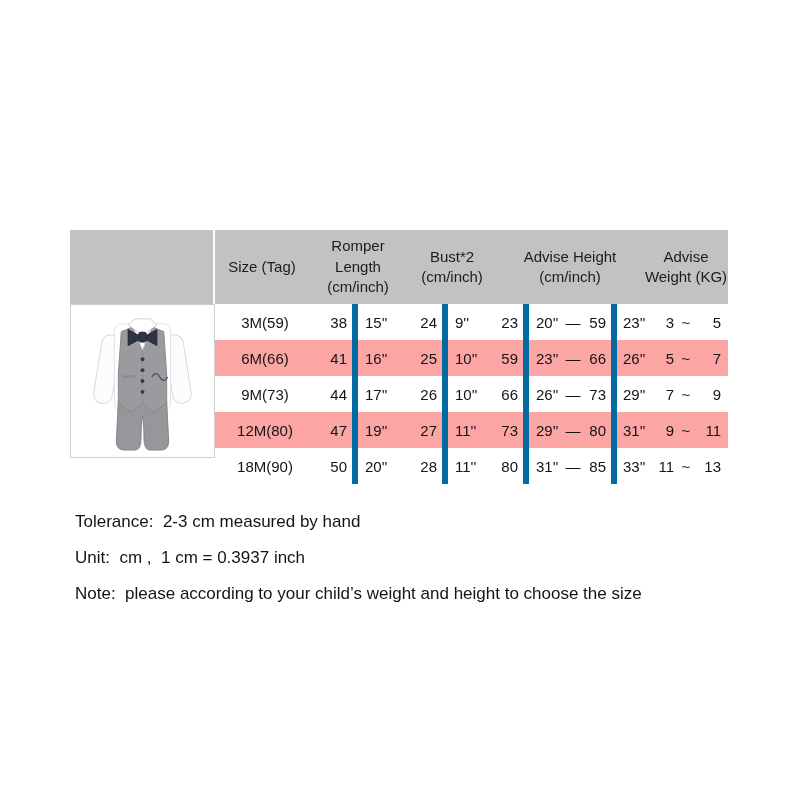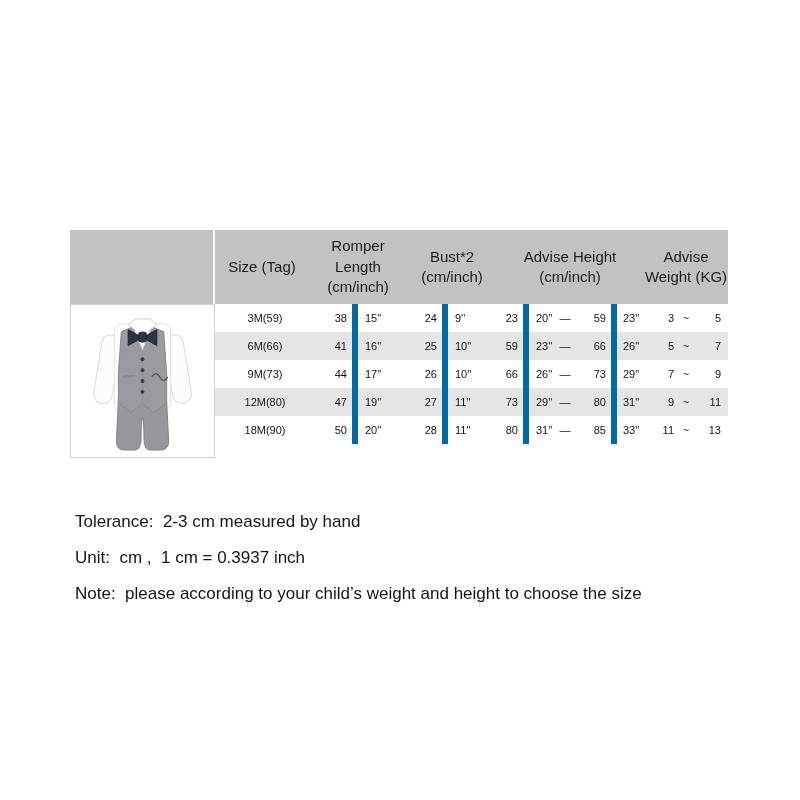--- a/index.html
+++ b/index.html
@@ -25,22 +25,22 @@
   .hdr-height { left:500px; }
   .hdr-weight { left:616px; }
 
   .img-cell {
     position:absolute; left:0; top:74px; width:145px; height:154px;
     background:#ffffff; border:1px solid #cfcfcf;
     display:flex; align-items:center; justify-content:center;
   }
 
   .tbody { position:absolute; left:145px; top:74px; width:513px; height:154px; }
-  .row { display:flex; align-items:flex-start; height:28px; font-size:11px; color:#141414; }
-  .row.shade { background:#e5e5e5; }
+  .row { display:flex; align-items:flex-start; height:36px; font-size:15px; color:#141414; }
+  .row.shade { background:#fca5a5; }
   .row > div { height:100%; display:flex; align-items:center; white-space:nowrap; }
   .div-r { border-right:6px solid #0369a1; }
   .c1  { width:100px; justify-content:center; }
   .c2  { width:43px;  justify-content:flex-end; padding-right:5px; }
   .c3  { width:47px;  padding-left:7px; }
   .c4  { width:43px;  justify-content:flex-end; padding-right:5px; }
   .c5  { width:47px;  padding-left:7px; }
   .c6  { width:34px;  justify-content:flex-end; padding-right:5px; }
   .c7  { width:61px;  padding-left:7px; }
   .c7 .dash { margin-left:7px; }

